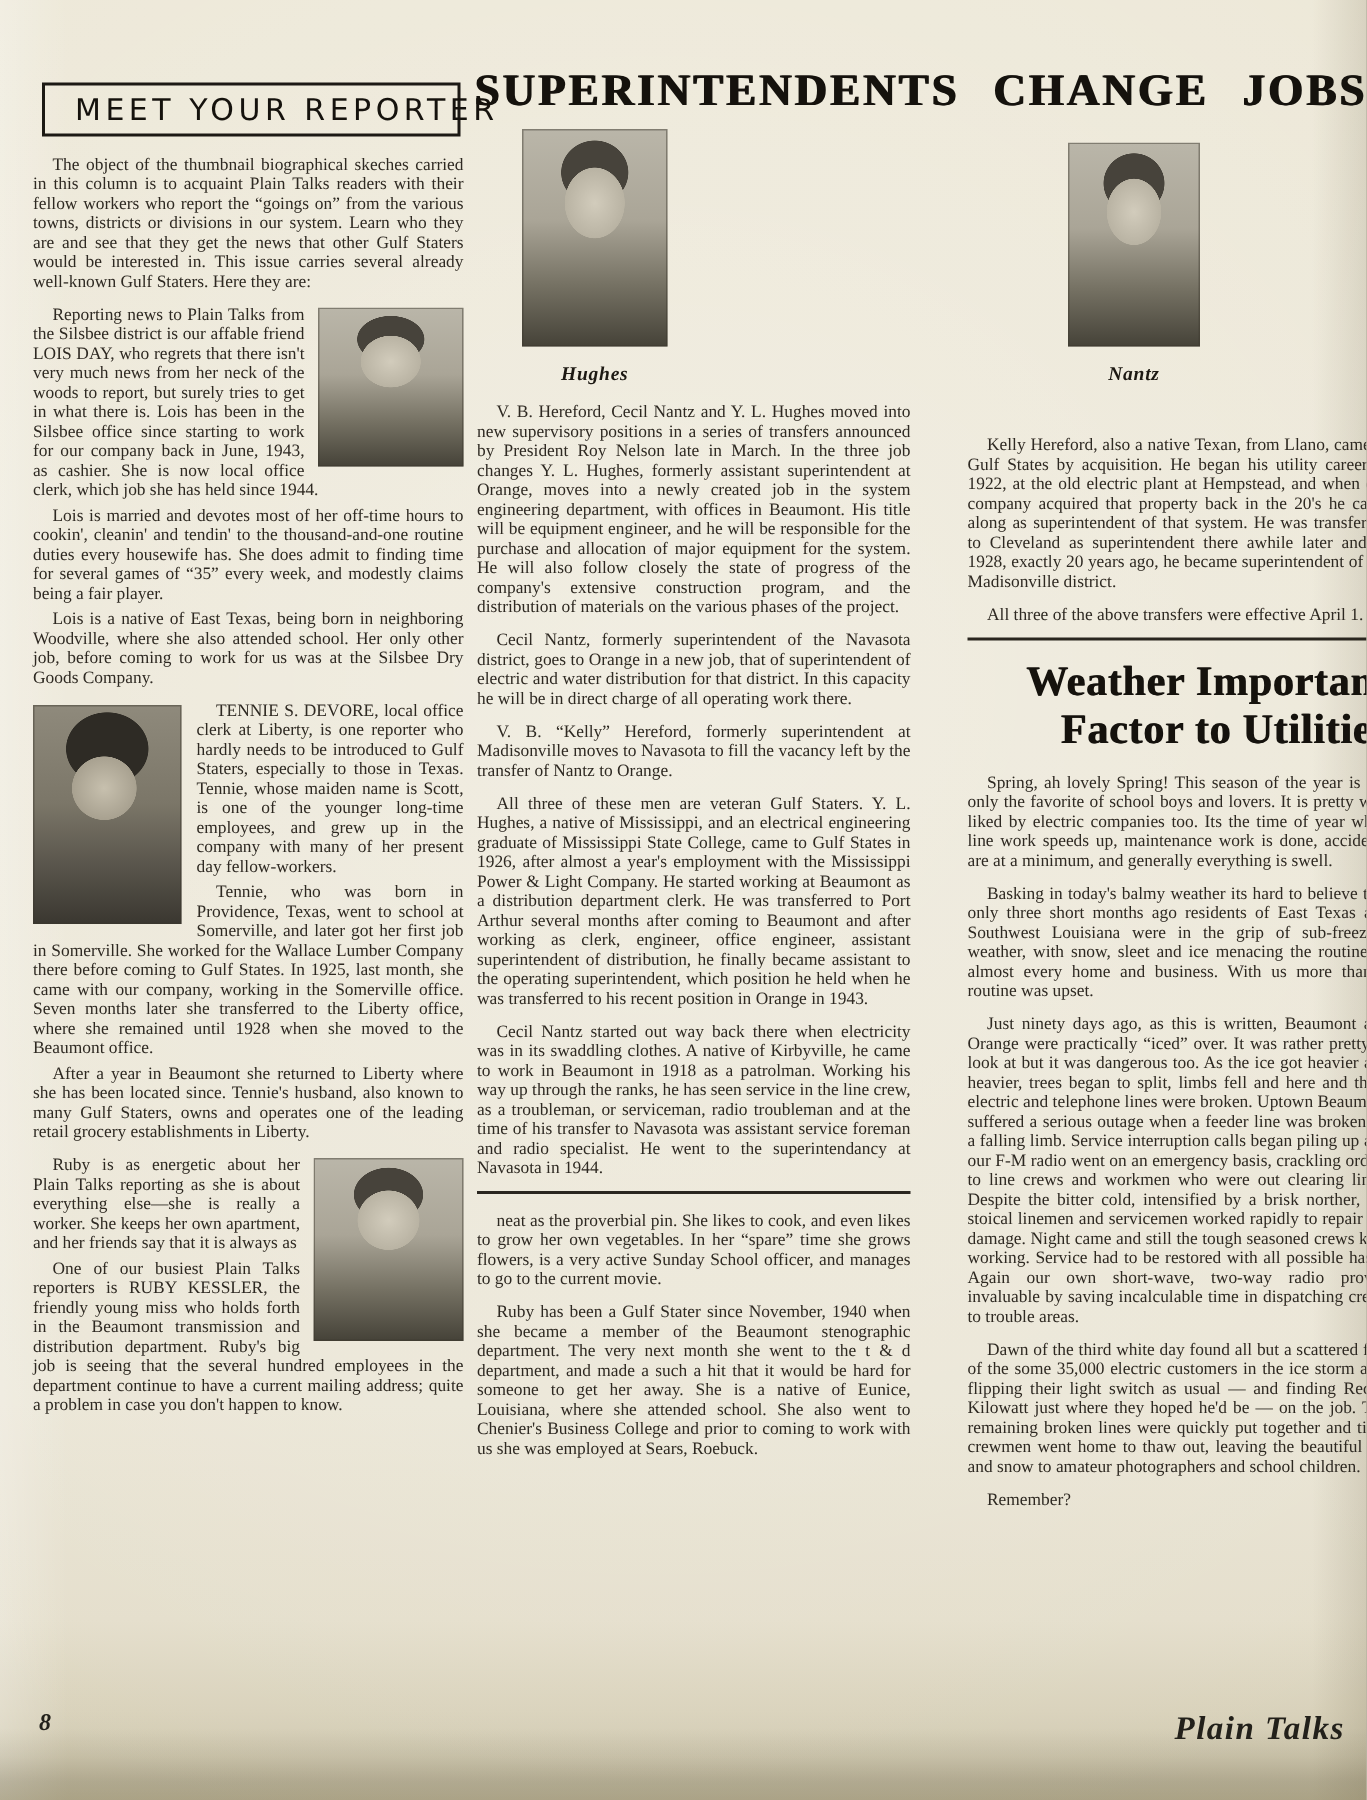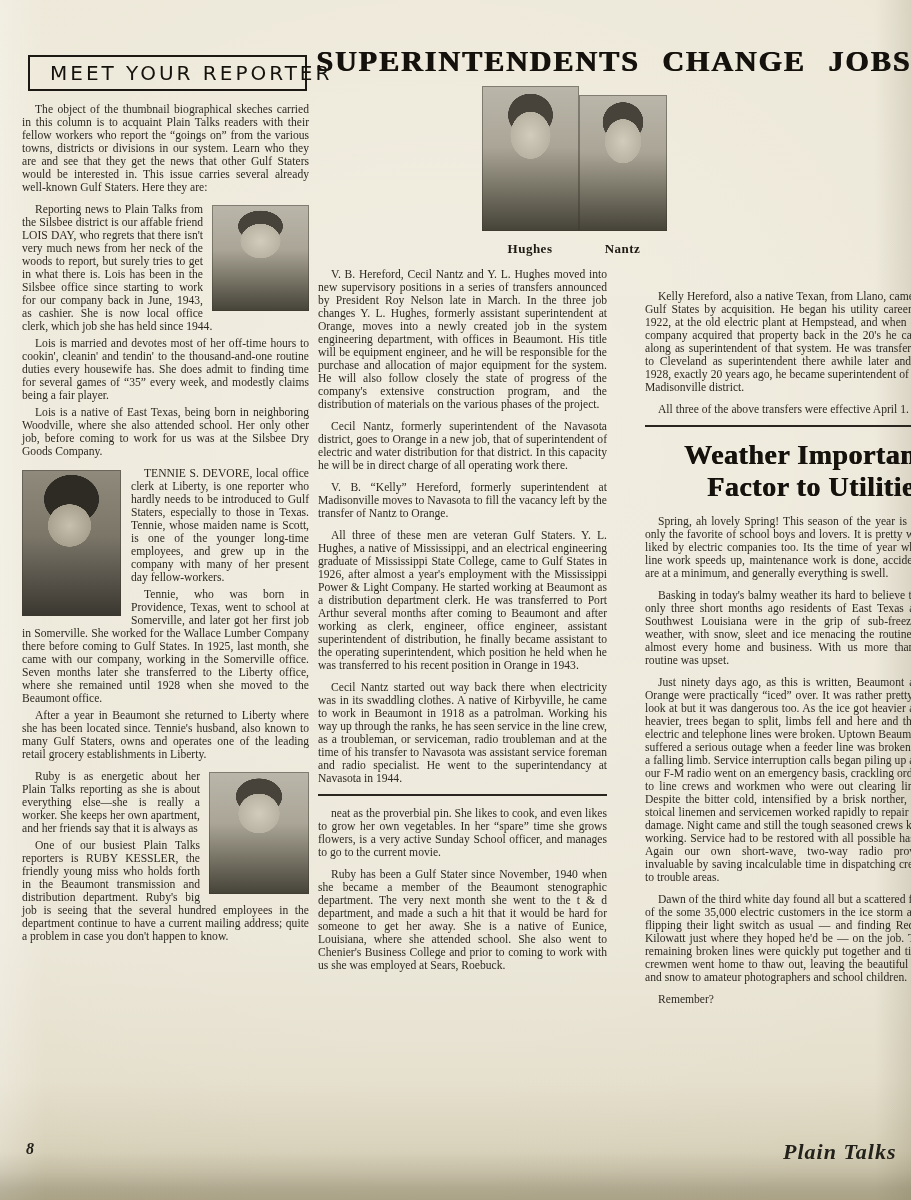--- a/index.html
+++ b/index.html
@@ -42,21 +42,21 @@
   .headline{
     left:316px;top:32px;width:588px;
     font-family:"Liberation Serif", serif;
     font-weight:bold;font-size:30px;
     letter-spacing:2px;word-spacing:13px;
     color:#15120d;text-shadow:1px 0 0 #15120d;
     white-space:nowrap;
     margin-top:12px;
   }
   
-  .photos{left:348px;top:86px;width:452px;display:flex;justify-content:center;}
+  .photos{left:348px;top:86px;width:452px;display:flex;justify-content:space-between;font-style:italic;}
   .figure{text-align:center;}
   .photo{
     background:
       radial-gradient(ellipse 33% 26% at 50% 34%, #d2ccbc 0%, #b9b3a3 62%, rgba(0,0,0,0) 63%),
       radial-gradient(ellipse 44% 28% at 50% 20%, #47433b 0%, #47433b 52%, rgba(0,0,0,0) 53%),
       linear-gradient(180deg,#bab6a9 0%,#aaa597 42%,#757163 72%,#454238 100%);
     box-shadow:0 0 0 1px rgba(60,55,45,0.45) inset;
   }
   .ph-1{width:97px;height:145px;}
   .ph-2{width:95px;height:145px;}

